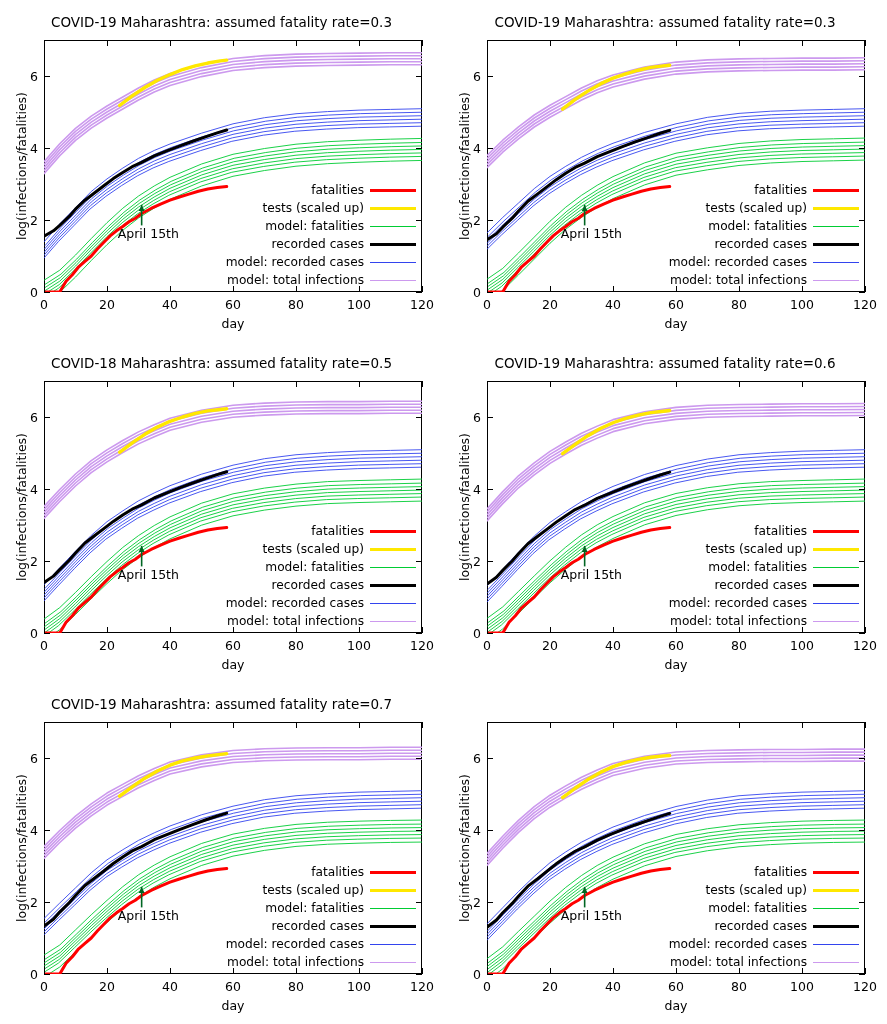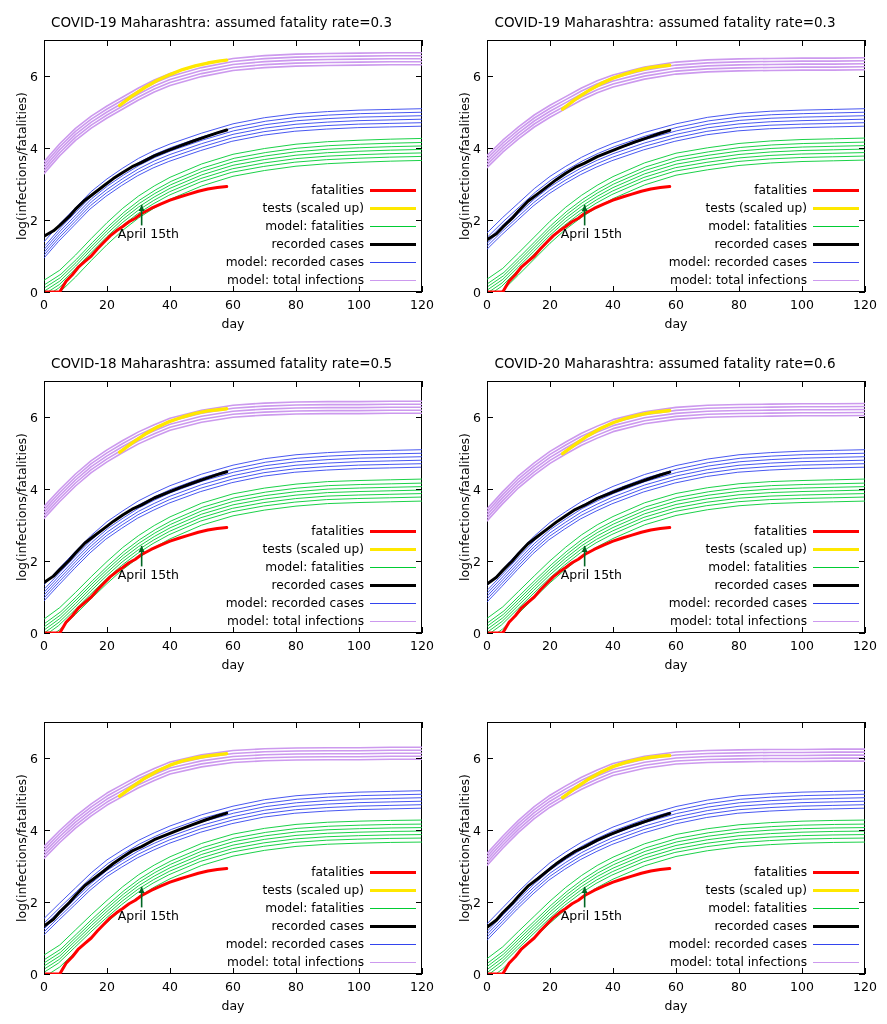--- a/index.html
+++ b/index.html
@@ -314,21 +314,21 @@
           <div class="legrow">
             <div class="legtext" style="flex: 1 1 auto;">model: total infections</div>
             <div class="legline" style="border-top-color: rgb(204, 153, 238); border-top-width: 1.1px;"></div>
           </div>
         </div>
       </div>
       <div class="ylabel" style="left: 14px; top: 292px; transform: rotate(-90deg); width: 252px; text-align: center;">log(infections/fatalities)</div>
       <div class="xlabel" style="left: 44px; top: 316px; width: 378px;">day</div>
     </div>
     <div class="panel">
-      <div class="title">COVID-20 Maharashtra: assumed fatality rate=0.6</div>
+      <div class="title">COVID-19 Maharashtra: assumed fatality rate=0.6</div>
       <div class="plotwrap">
         <div class="axisbox"></div>
         <svg class="curves" viewBox="0 0 378 252" preserveAspectRatio="none">
           <clipPath id="clip3">
             <rect x="0" y="-2" width="378" height="254"></rect>
           </clipPath>
           <g clip-path="url(#clip3)">
             <path d="M0.00 133.92L15.75 116.64L31.50 100.80L47.25 87.84L63.00 76.32L78.75 66.96L94.50 58.32L110.25 51.12L126.00 44.64L157.50 36.72L189.00 32.40L220.50 30.24L252.00 29.52L283.50 29.16L315.00 28.80L346.50 28.80L378.00 28.44" fill="none" stroke="#cc99ee" stroke-width="1.6" stroke-linejoin="round" stroke-linecap="round"></path>
             <path d="M0.00 130.92L15.75 113.64L31.50 97.80L47.25 84.84L63.00 73.32L78.75 63.96L94.50 55.32L110.25 48.12L126.00 41.64L157.50 33.72L189.00 29.40L220.50 27.24L252.00 26.52L283.50 26.16L315.00 25.80L346.50 25.80L378.00 25.44" fill="none" stroke="#cc99ee" stroke-width="1.6" stroke-linejoin="round" stroke-linecap="round"></path>
             <path d="M0.00 136.92L15.75 119.64L31.50 103.80L47.25 90.84L63.00 79.32L78.75 69.96L94.50 61.32L110.25 54.12L126.00 47.64L157.50 39.72L189.00 35.40L220.50 33.24L252.00 32.52L283.50 32.16L315.00 31.80L346.50 31.80L378.00 31.44" fill="none" stroke="#cc99ee" stroke-width="1.6" stroke-linejoin="round" stroke-linecap="round"></path>
@@ -412,20 +412,21 @@
           <div class="legrow">
             <div class="legtext" style="flex: 1 1 auto;">model: total infections</div>
             <div class="legline" style="border-top-color: rgb(204, 153, 238); border-top-width: 1.1px;"></div>
           </div>
         </div>
       </div>
       <div class="ylabel" style="left: 14px; top: 292px; transform: rotate(-90deg); width: 252px; text-align: center;">log(infections/fatalities)</div>
       <div class="xlabel" style="left: 44px; top: 316px; width: 378px;">day</div>
     </div>
     <div class="panel">
+      <div class="title">COVID-19 Maharashtra: assumed fatality rate=0.7</div>
       <div class="plotwrap">
         <div class="axisbox"></div>
         <svg class="curves" viewBox="0 0 378 252" preserveAspectRatio="none">
           <clipPath id="clip4">
             <rect x="0" y="-2" width="378" height="254"></rect>
           </clipPath>
           <g clip-path="url(#clip4)">
             <path d="M0.00 130.32L15.75 114.48L31.50 100.08L47.25 87.84L63.00 77.04L78.75 68.40L94.50 59.76L110.25 52.56L126.00 46.08L157.50 38.88L189.00 34.56L220.50 32.76L252.00 32.04L283.50 31.68L315.00 31.68L346.50 31.32L378.00 31.32" fill="none" stroke="#cc99ee" stroke-width="1.6" stroke-linejoin="round" stroke-linecap="round"></path>
             <path d="M0.00 127.32L15.75 111.48L31.50 97.08L47.25 84.84L63.00 74.04L78.75 65.40L94.50 56.76L110.25 49.56L126.00 43.08L157.50 35.88L189.00 31.56L220.50 29.76L252.00 29.04L283.50 28.68L315.00 28.68L346.50 28.32L378.00 28.32" fill="none" stroke="#cc99ee" stroke-width="1.6" stroke-linejoin="round" stroke-linecap="round"></path>
             <path d="M0.00 133.32L15.75 117.48L31.50 103.08L47.25 90.84L63.00 80.04L78.75 71.40L94.50 62.76L110.25 55.56L126.00 49.08L157.50 41.88L189.00 37.56L220.50 35.76L252.00 35.04L283.50 34.68L315.00 34.68L346.50 34.32L378.00 34.32" fill="none" stroke="#cc99ee" stroke-width="1.6" stroke-linejoin="round" stroke-linecap="round"></path>

